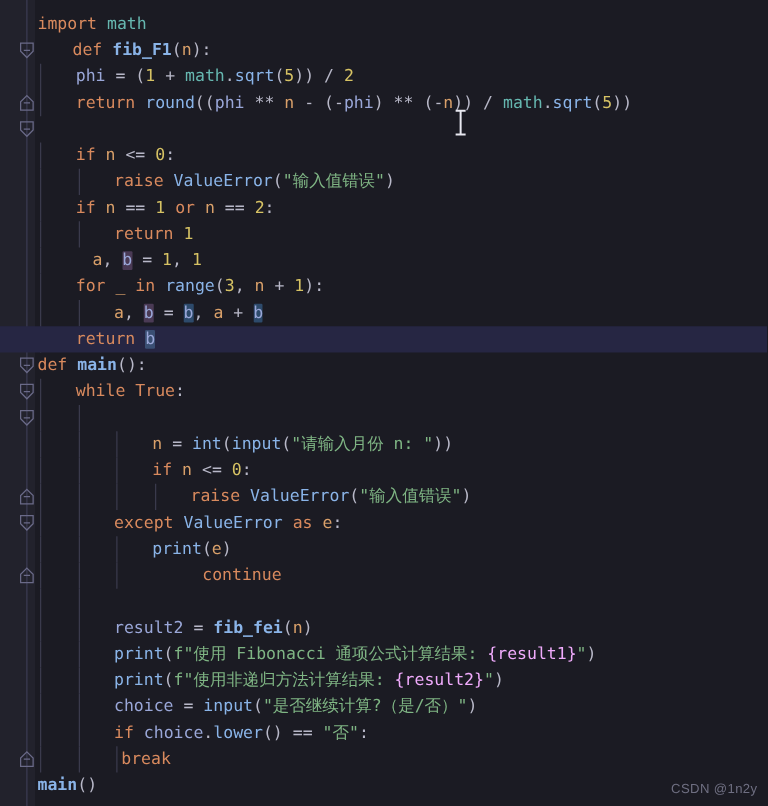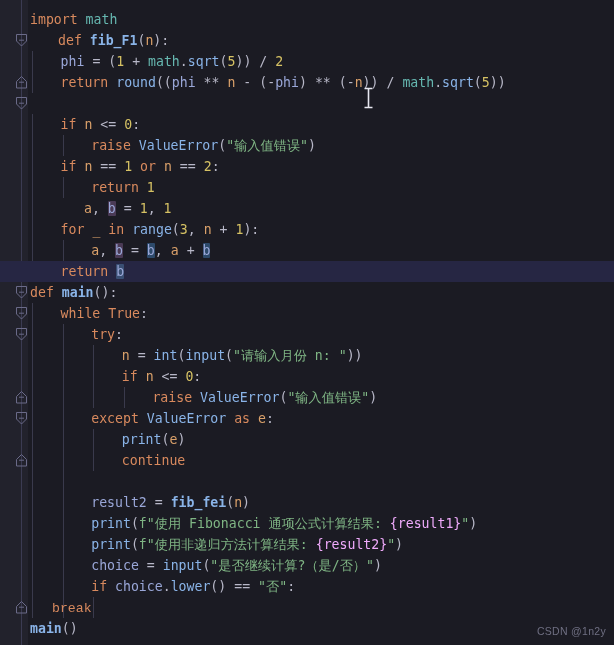--- a/index.html
+++ b/index.html
@@ -226,39 +226,38 @@
     </div>
   <div id="code">
       <div class="line" style="top: 9px;"><span class="txt" style="padding-left: 30px;"><span class="kw">import</span><span class="pn"> </span><span class="mod">math</span></span></div>
       <div class="line" style="top: 30px; padding-left: 28px;"><span class="txt" style="padding-left: 30px;"><span class="kw">def</span><span class="pn"> </span><span class="fn">fib_F1</span><span class="pn">(</span><span class="var">n</span><span class="pn">)</span><span class="pn">:</span></span></div>
       <div class="line" style="top: 51px;"><span class="txt" style="padding-left: 60.6px;"><span class="varl">phi</span><span class="pn"> </span><span class="pn">=</span><span class="pn"> </span><span class="pn">(</span><span class="num">1</span><span class="pn"> </span><span class="pn">+</span><span class="pn"> </span><span class="mod">math</span><span class="pn">.</span><span class="fnp">sqrt</span><span class="pn">(</span><span class="num">5</span><span class="pn">)</span><span class="pn">)</span><span class="pn"> </span><span class="pn">/</span><span class="pn"> </span><span class="num">2</span></span></div>
       <div class="line" style="top: 72px;"><span class="txt" style="padding-left: 60.6px;"><span class="kw">return</span><span class="pn"> </span><span class="fnp">round</span><span class="pn">(</span><span class="pn">(</span><span class="varl">phi</span><span class="pn"> </span><span class="pn">*</span><span class="pn">*</span><span class="pn"> </span><span class="var">n</span><span class="pn"> </span><span class="pn">-</span><span class="pn"> </span><span class="pn">(</span><span class="pn">-</span><span class="varl">phi</span><span class="pn">)</span><span class="pn"> </span><span class="pn">*</span><span class="pn">*</span><span class="pn"> </span><span class="pn">(</span><span class="pn">-</span><span class="var">n</span><span class="pn">)</span><span class="pn">)</span><span class="pn"> </span><span class="pn">/</span><span class="pn"> </span><span class="mod">math</span><span class="pn">.</span><span class="fnp">sqrt</span><span class="pn">(</span><span class="num">5</span><span class="pn">)</span><span class="pn">)</span></span></div>
       <div class="line" style="top: 114px;"><span class="txt" style="padding-left: 60.6px;"><span class="kw">if</span><span class="pn"> </span><span class="var">n</span><span class="pn"> </span><span class="pn">&lt;</span><span class="pn">=</span><span class="pn"> </span><span class="num">0</span><span class="pn">:</span></span></div>
       <div class="line" style="top: 135px;"><span class="txt" style="padding-left: 91.2px;"><span class="kw">raise</span><span class="pn"> </span><span class="fnp">ValueError</span><span class="pn">(</span><span class="str">"输入值错误"</span><span class="pn">)</span></span></div>
       <div class="line" style="top: 156px;"><span class="txt" style="padding-left: 60.6px;"><span class="kw">if</span><span class="pn"> </span><span class="var">n</span><span class="pn"> </span><span class="pn">=</span><span class="pn">=</span><span class="pn"> </span><span class="num">1</span><span class="pn"> </span><span class="kw">or</span><span class="pn"> </span><span class="var">n</span><span class="pn"> </span><span class="pn">=</span><span class="pn">=</span><span class="pn"> </span><span class="num">2</span><span class="pn">:</span></span></div>
       <div class="line" style="top: 177px;"><span class="txt" style="padding-left: 91.2px;"><span class="kw">return</span><span class="pn"> </span><span class="num">1</span></span></div>
-      <div class="line" style="top: 198px;"><span class="txt" style="padding-left: 74px; margin-left: 10px;"><span class="var">a</span><span class="pn">,</span><span class="pn"> </span><span class="bsel occ-w">b</span><span class="pn"> </span><span class="pn">=</span><span class="pn"> </span><span class="num">1</span><span class="pn">,</span><span class="pn"> </span><span class="num">1</span></span></div>
+      <div class="line" style="top: 198px;"><span class="txt" style="padding-left: 74px;"><span class="var">a</span><span class="pn">,</span><span class="pn"> </span><span class="bsel occ-w">b</span><span class="pn"> </span><span class="pn">=</span><span class="pn"> </span><span class="num">1</span><span class="pn">,</span><span class="pn"> </span><span class="num">1</span></span></div>
       <div class="line" style="top: 219px;"><span class="txt" style="padding-left: 60.6px;"><span class="kw">for</span><span class="pn"> </span><span class="var">_</span><span class="pn"> </span><span class="kw">in</span><span class="pn"> </span><span class="fnp">range</span><span class="pn">(</span><span class="num">3</span><span class="pn">,</span><span class="pn"> </span><span class="var">n</span><span class="pn"> </span><span class="pn">+</span><span class="pn"> </span><span class="num">1</span><span class="pn">)</span><span class="pn">:</span></span></div>
       <div class="line" style="top: 240px;"><span class="txt" style="padding-left: 91.2px;"><span class="var">a</span><span class="pn">,</span><span class="pn"> </span><span class="bsel occ-w">b</span><span class="pn"> </span><span class="pn">=</span><span class="pn"> </span><span class="bsel occ-r">b</span><span class="pn">,</span><span class="pn"> </span><span class="var">a</span><span class="pn"> </span><span class="pn">+</span><span class="pn"> </span><span class="bsel occ-r">b</span></span></div>
       <div class="line current" style="top: 261px;"><span class="txt" style="padding-left: 60.6px;"><span class="kw">return</span><span class="pn"> </span><span class="bsel occ-c">b</span></span></div>
       <div class="line" style="top: 282px;"><span class="txt" style="padding-left: 30px;"><span class="kw">def</span><span class="pn"> </span><span class="fn">main</span><span class="pn">(</span><span class="pn">)</span><span class="pn">:</span></span></div>
       <div class="line" style="top: 303px;"><span class="txt" style="padding-left: 60.6px;"><span class="kw">while</span><span class="pn"> </span><span class="kw">True</span><span class="pn">:</span></span></div>
-      <div class="line" style="top: 324px;"><span class="txt" style="padding-left: 91.2px;"><span class="kw">try</span><span class="pn">:</span></span></div>
       <div class="line" style="top: 345px;"><span class="txt" style="padding-left: 121.8px;"><span class="var">n</span><span class="pn"> </span><span class="pn">=</span><span class="pn"> </span><span class="fnp">int</span><span class="pn">(</span><span class="fnp">input</span><span class="pn">(</span><span class="str">"请输入月份 n: "</span><span class="pn">)</span><span class="pn">)</span></span></div>
       <div class="line" style="top: 366px;"><span class="txt" style="padding-left: 121.8px;"><span class="kw">if</span><span class="pn"> </span><span class="var">n</span><span class="pn"> </span><span class="pn">&lt;</span><span class="pn">=</span><span class="pn"> </span><span class="num">0</span><span class="pn">:</span></span></div>
       <div class="line" style="top: 387px;"><span class="txt" style="padding-left: 152.4px;"><span class="kw">raise</span><span class="pn"> </span><span class="fnp">ValueError</span><span class="pn">(</span><span class="str">"输入值错误"</span><span class="pn">)</span></span></div>
       <div class="line" style="top: 429px;"><span class="txt" style="padding-left: 121.8px;"><span class="fnp">print</span><span class="pn">(</span><span class="var">e</span><span class="pn">)</span></span></div>
       <div class="line" style="top: 408px;"><span class="txt" style="padding-left: 91.2px;"><span class="kw">except</span><span class="pn"> </span><span class="fnp">ValueError</span><span class="pn"> </span><span class="kw">as</span><span class="pn"> </span><span class="var">e</span><span class="pn">:</span></span></div>
-      <div class="line" style="top: 450px;"><span class="txt" style="padding-left: 121.8px;"><span class="kw">continue</span></span></div>
+      <div class="line" style="top: 450px;"><span class="txt" style="padding-left: 121.8px; margin-left: 40px;"><span class="kw">continue</span></span></div>
       <div class="line" style="top: 492px;"><span class="txt" style="padding-left: 91.2px;"><span class="varl">result2</span><span class="pn"> </span><span class="pn">=</span><span class="pn"> </span><span class="fn">fib_fei</span><span class="pn">(</span><span class="var">n</span><span class="pn">)</span></span></div>
       <div class="line" style="top: 513px;"><span class="txt" style="padding-left: 91.2px;"><span class="fnp">print</span><span class="pn">(</span><span class="str">f"</span><span class="str">使用 Fibonacci 通项公式计算结果: </span><span class="fexp">{result1}</span><span class="str">"</span><span class="pn">)</span></span></div>
       <div class="line" style="top: 534px;"><span class="txt" style="padding-left: 91.2px;"><span class="fnp">print</span><span class="pn">(</span><span class="str">f"</span><span class="str">使用非递归方法计算结果: </span><span class="fexp">{result2}</span><span class="str">"</span><span class="pn">)</span></span></div>
       <div class="line" style="top: 555px;"><span class="txt" style="padding-left: 91.2px;"><span class="varl">choice</span><span class="pn"> </span><span class="pn">=</span><span class="pn"> </span><span class="fnp">input</span><span class="pn">(</span><span class="str">"是否继续计算?（是/否）"</span><span class="pn">)</span></span></div>
       <div class="line" style="top: 576px;"><span class="txt" style="padding-left: 91.2px;"><span class="kw">if</span><span class="pn"> </span><span class="varl">choice</span><span class="pn">.</span><span class="fnp">lower</span><span class="pn">(</span><span class="pn">)</span><span class="pn"> </span><span class="pn">=</span><span class="pn">=</span><span class="pn"> </span><span class="str">"否"</span><span class="pn">:</span></span></div>
-      <div class="line" style="top: 597px;"><span class="txt" style="padding-left: 52px; font-family: Liberation Mono, monospace;"><span class="kw">break</span></span></div>
+      <div class="line" style="top: 597px;"><span class="txt" style="padding-left: 97px;"><span class="kw">break</span></span></div>
       <div class="line" style="top: 618px;"><span class="txt" style="padding-left: 30px;"><span class="fn">main</span><span class="pn">(</span><span class="pn">)</span></span></div>
     </div>
 
   <svg id="mouse-cursor" width="11" height="22" viewBox="0 0 11 22" style="left:363px; top:87px;">
     <path d="M1.5 1.5 H9.5 M5.5 1.5 V20.5 M1.5 20.5 H9.5" stroke="#e8e8f0" stroke-width="1.6" fill="none"></path>
   </svg>
 
   <div id="watermark">CSDN @1n2y</div>
 
 </div>

